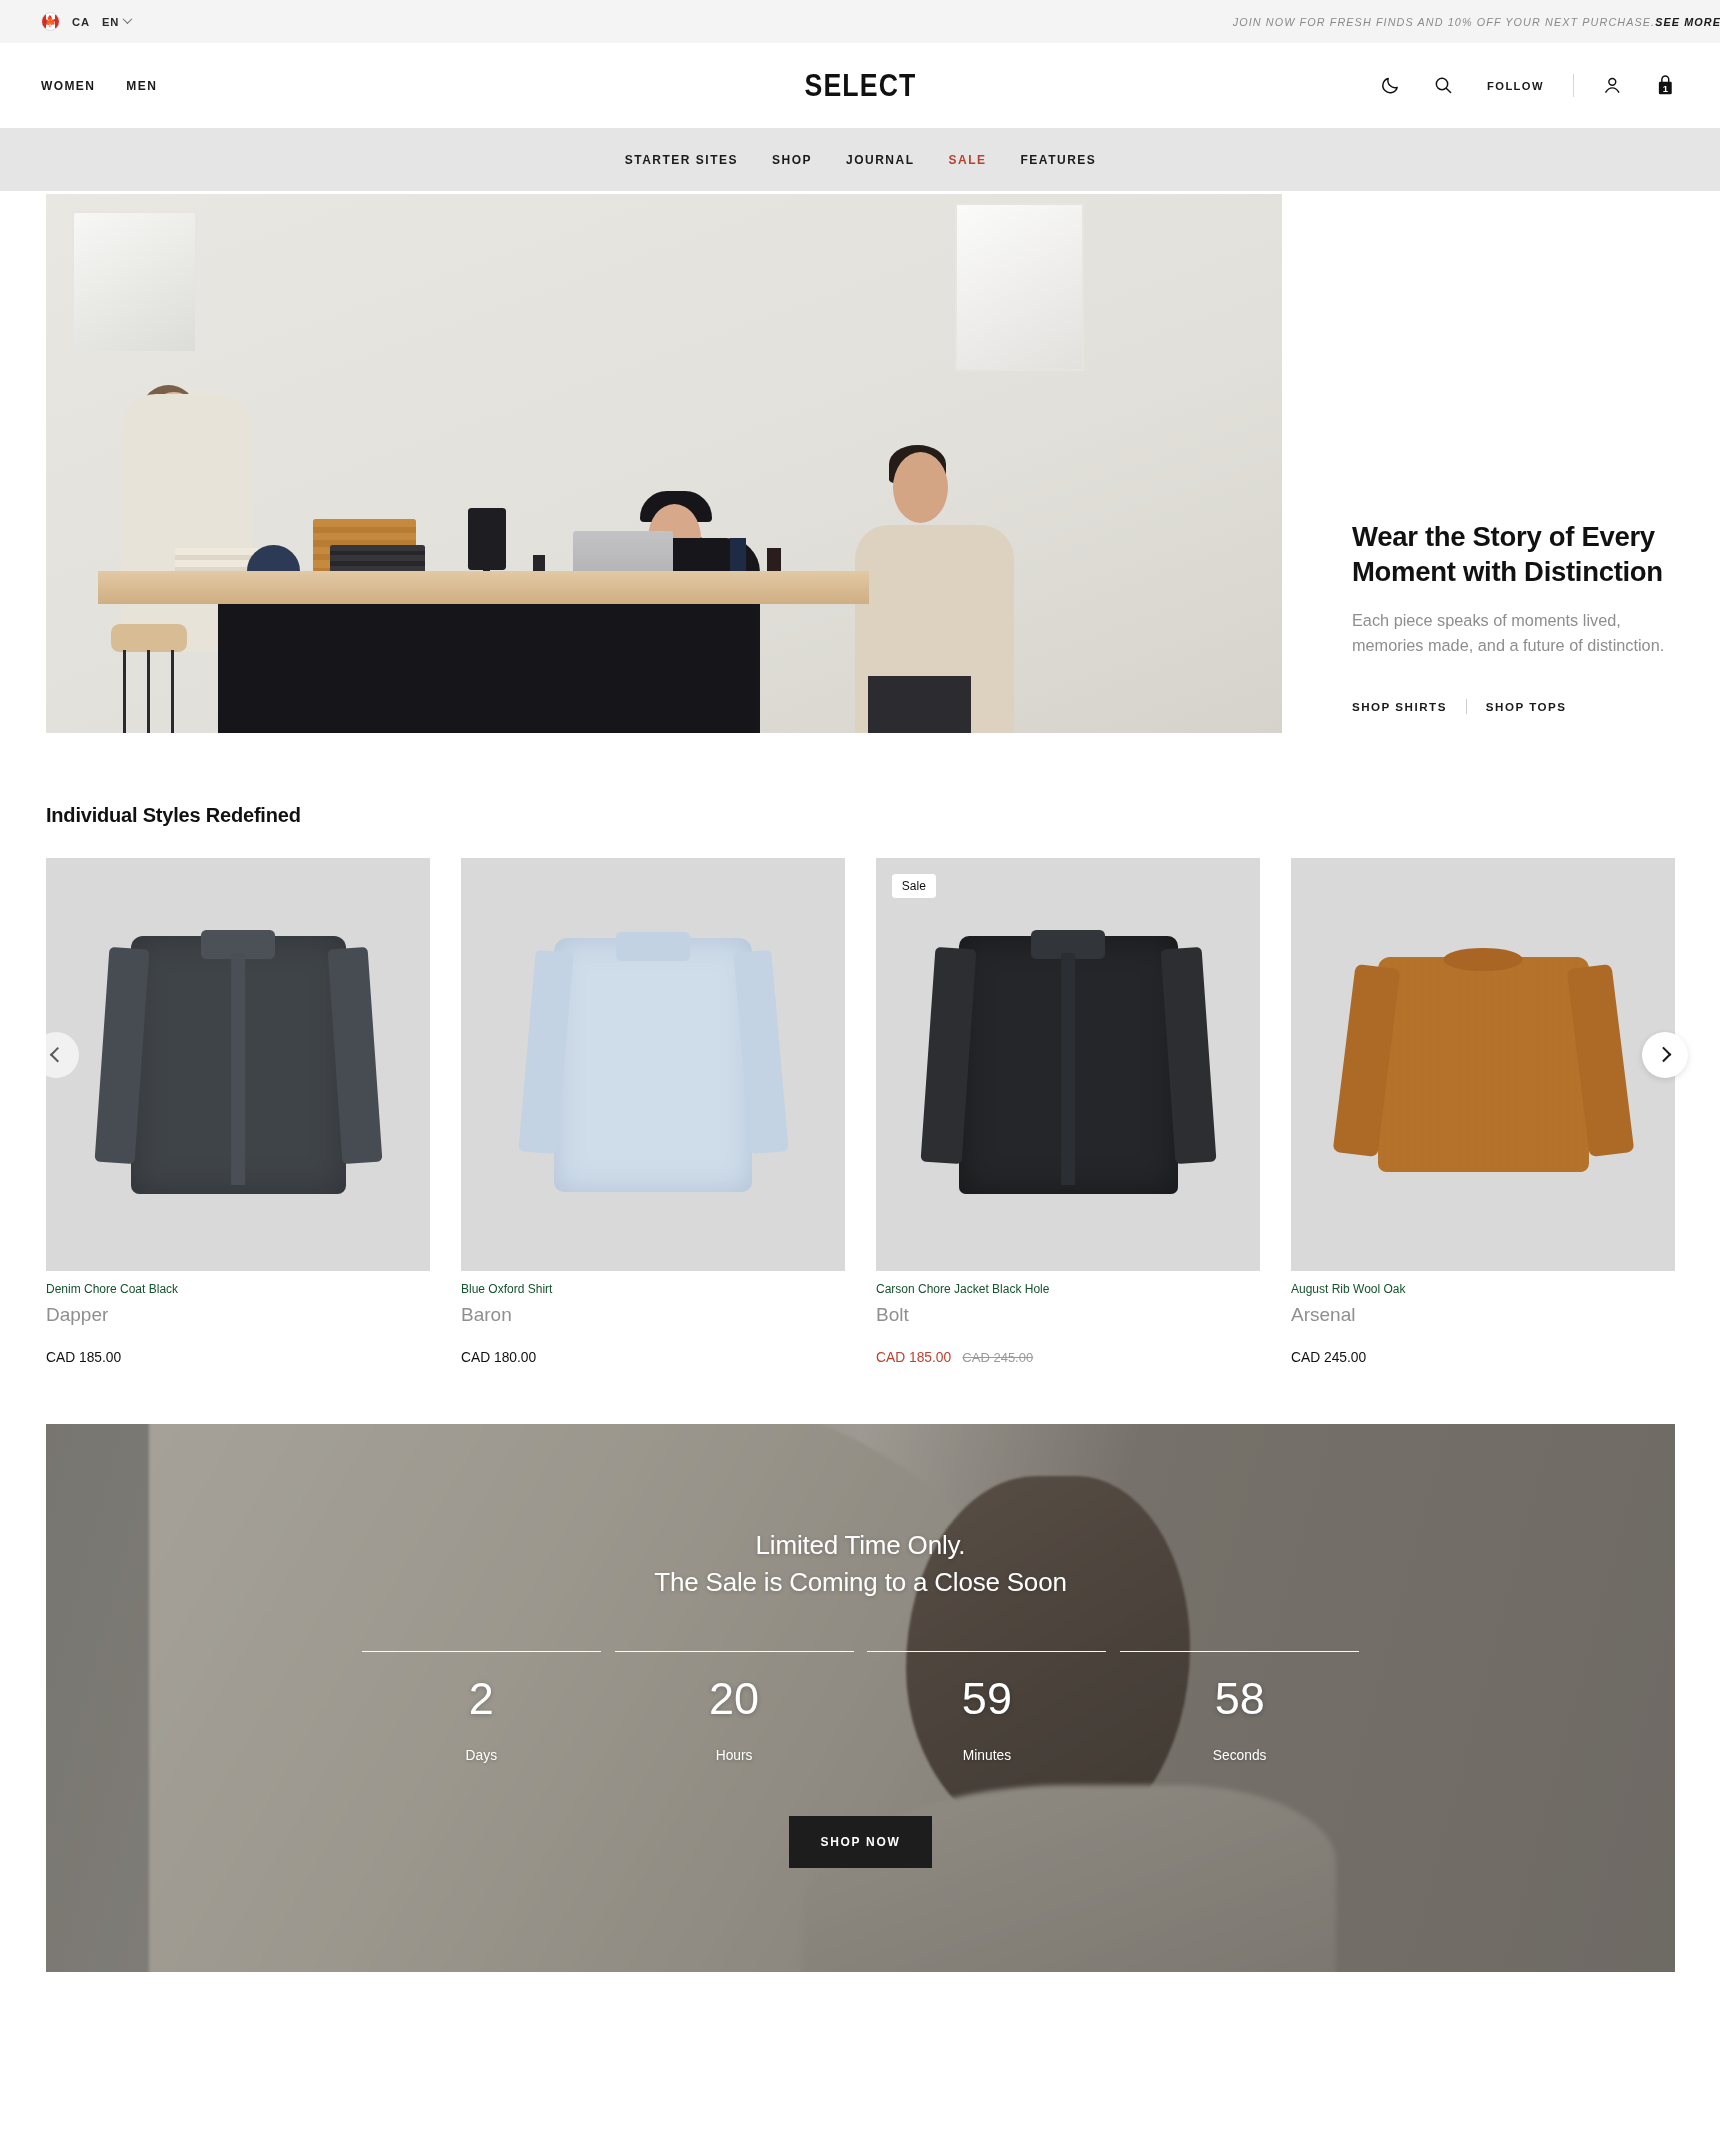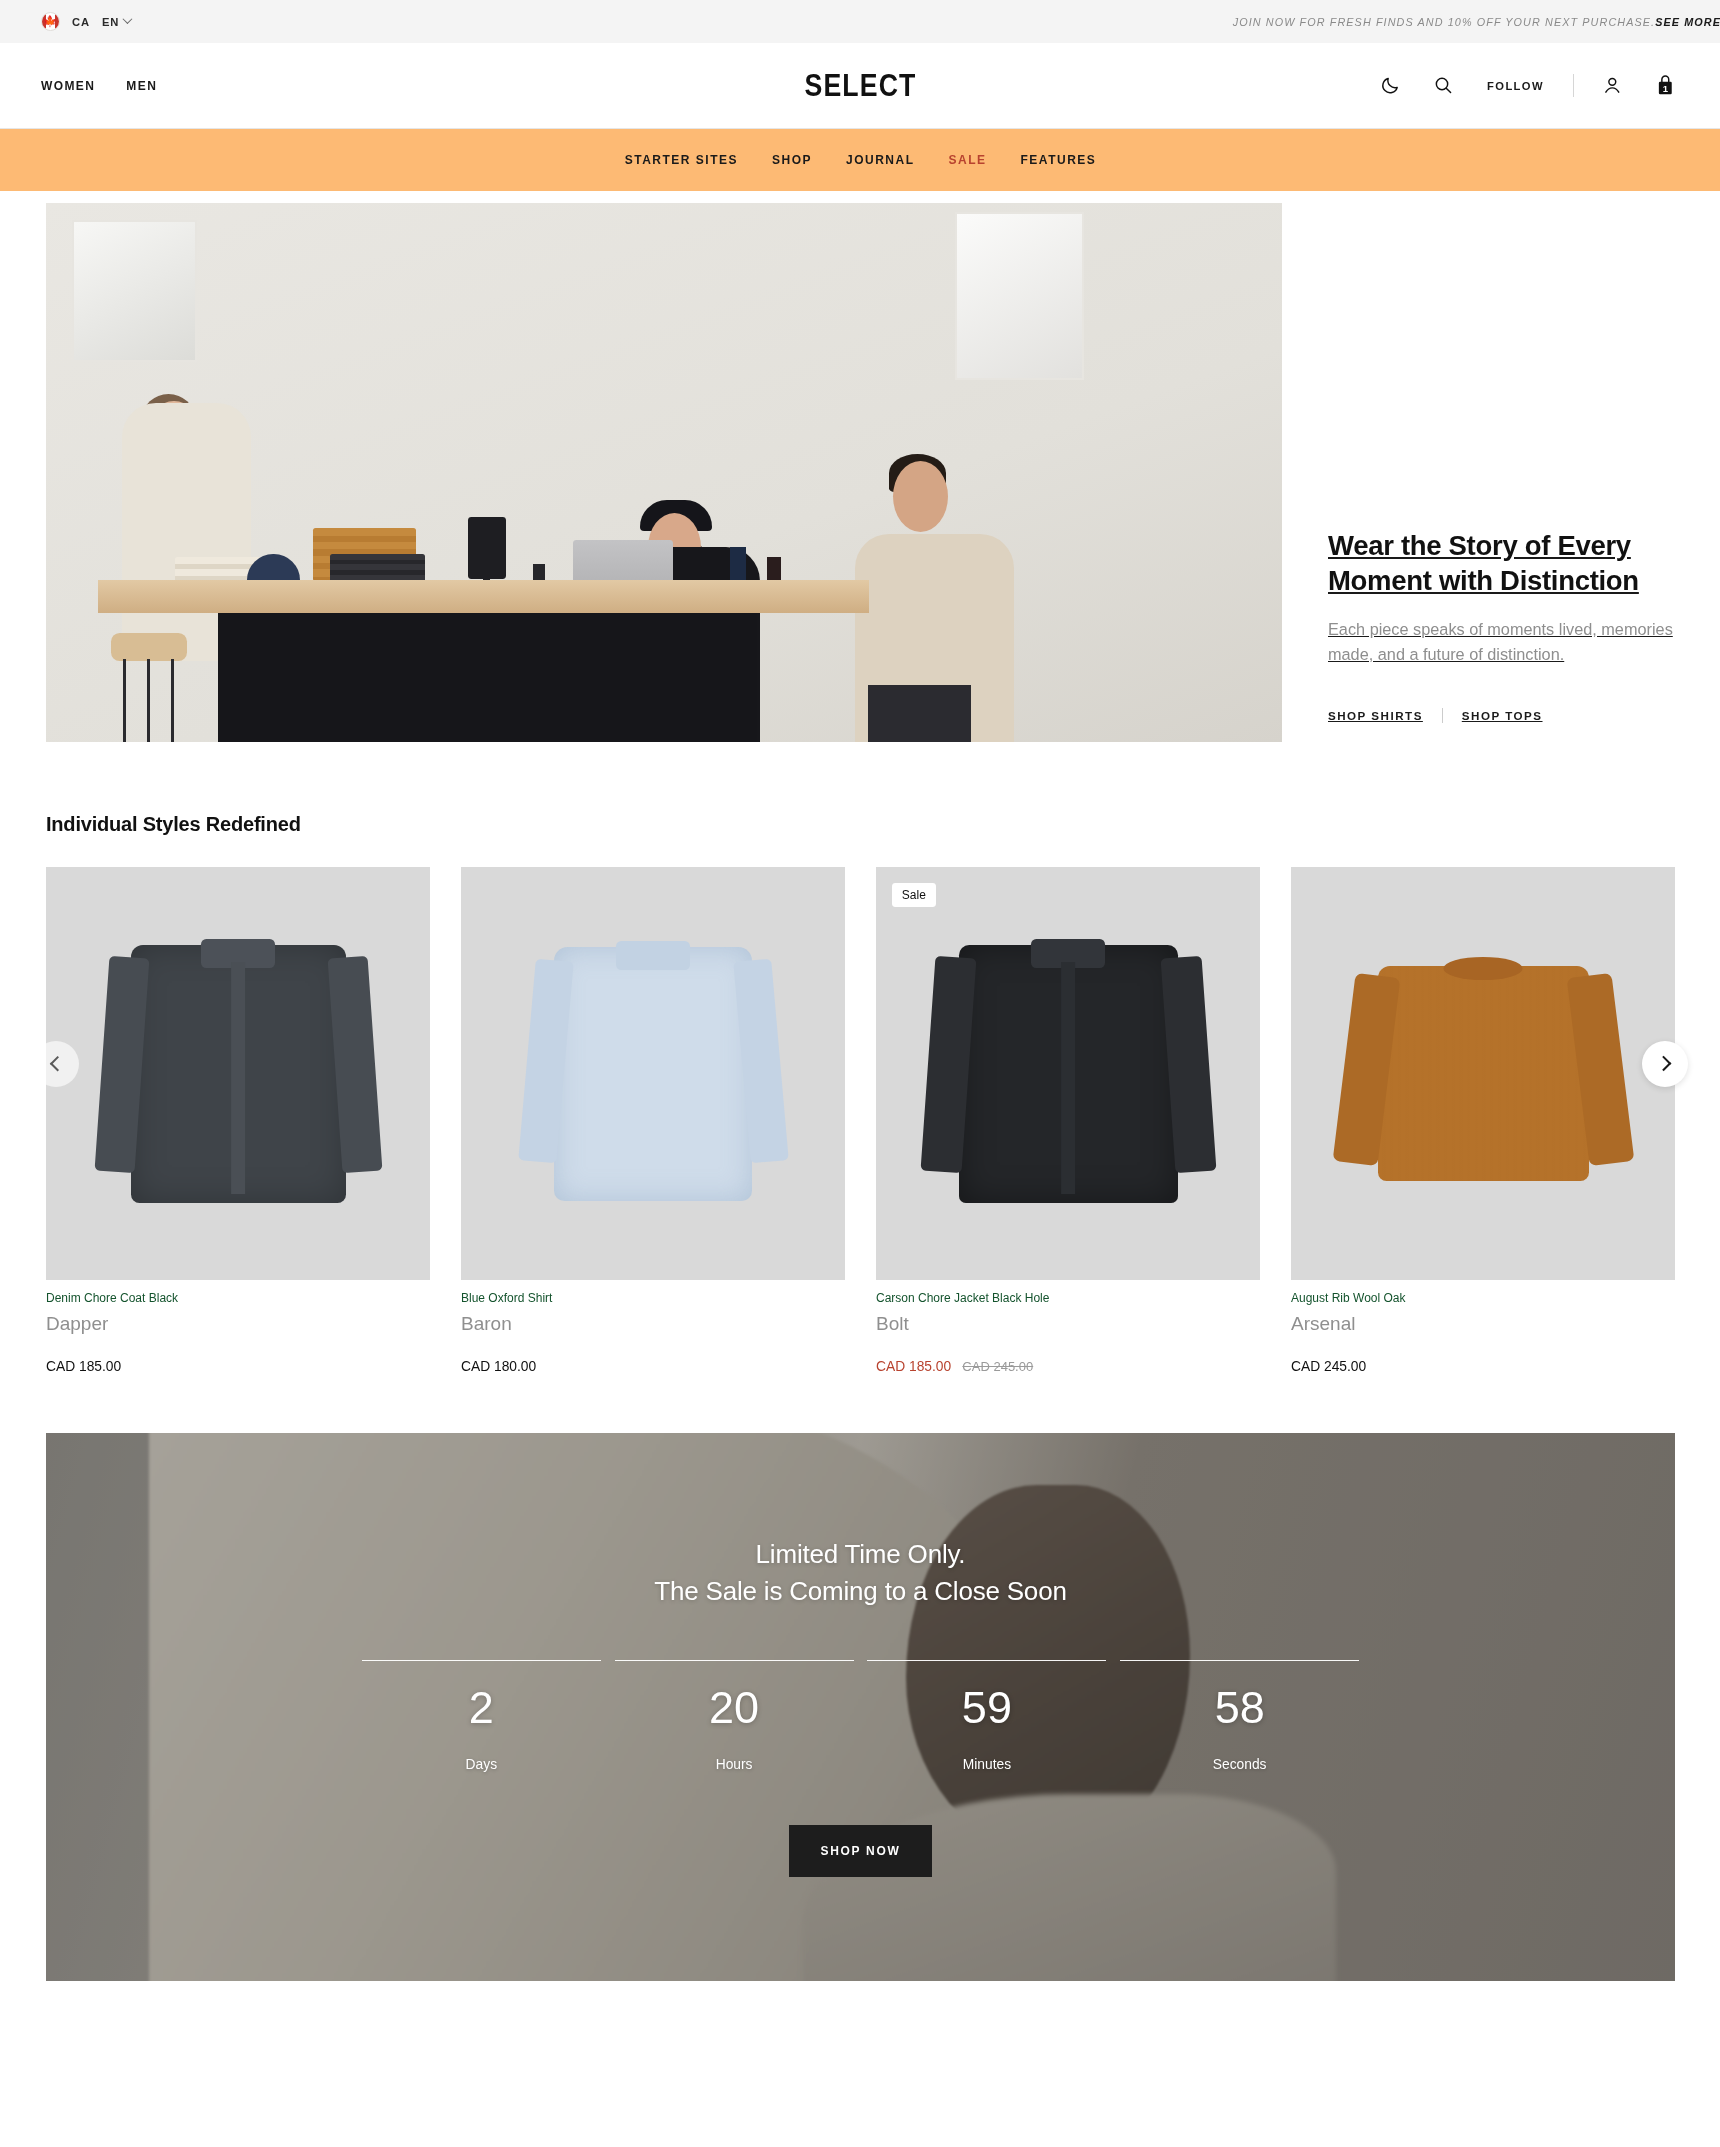--- a/index.html
+++ b/index.html
@@ -97,34 +97,33 @@
   .v-divider { width: 0.9px; height: 22.4px; background: #d6d6d6; }
   .cart-btn { position: relative; }
   .cart-count {
     position: absolute; left: 50%; top: 58%; transform: translate(-50%,-50%);
     color: #fff; font-size: 9.5px; font-weight: 600;
   }
 
   
   .sub-nav {
     height: 62px; display: flex; align-items: center; justify-content: center;
-    gap: 34px; background: #fdba74;
+    gap: 34px; background: #e5e5e5;
   }
   .sub-nav-link {
     font-size: 12px; font-weight: 700; letter-spacing: 1.5px;
     color: #1a1a1a; text-decoration: none;
   }
   .sub-nav-link.sale { color: #b8432f; }
 
   
   .hero {
     display: flex; align-items: flex-end;
-    padding: 12px 41px 0 46px;
-    gap: 46px;
-    text-decoration: underline;
+    padding: 3px 41px 0 46px;
+    gap: 70px;
   }
   .hero-image {
     width: 1236px; height: 539px;
     position: relative; overflow: hidden;
     background: linear-gradient(170deg, #ecebe7 0%, #e4e2dd 45%, #d8d6d0 100%);
     flex-shrink: 0;
   }
   .hero-scene { position: absolute; inset: 0; }
   .wall {
     position: absolute; inset: 0;

